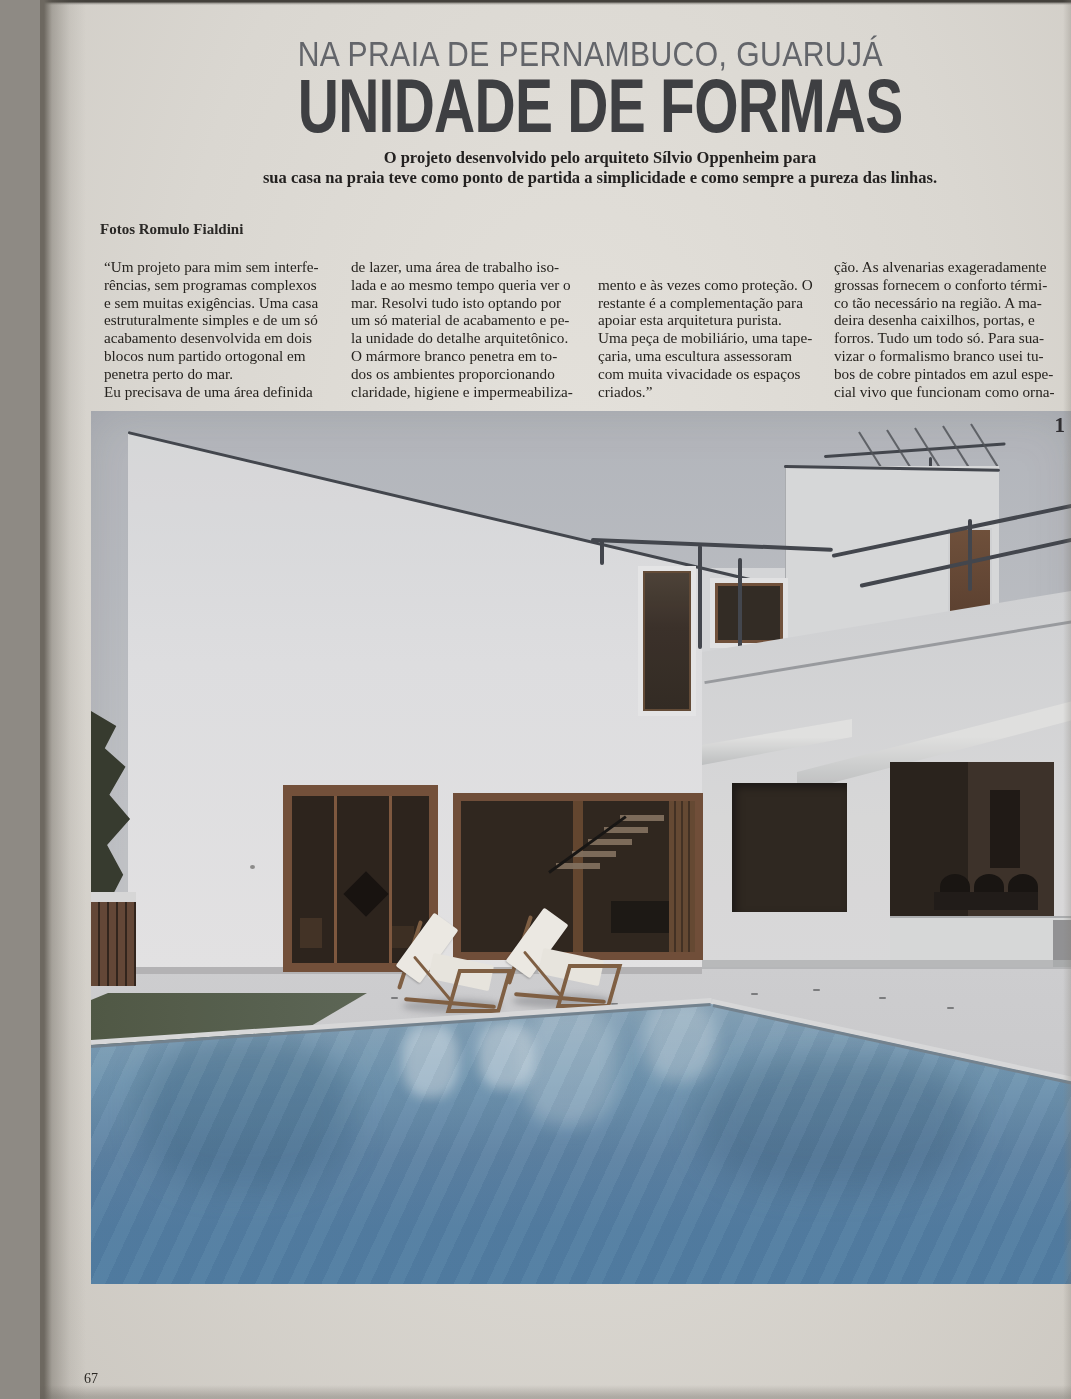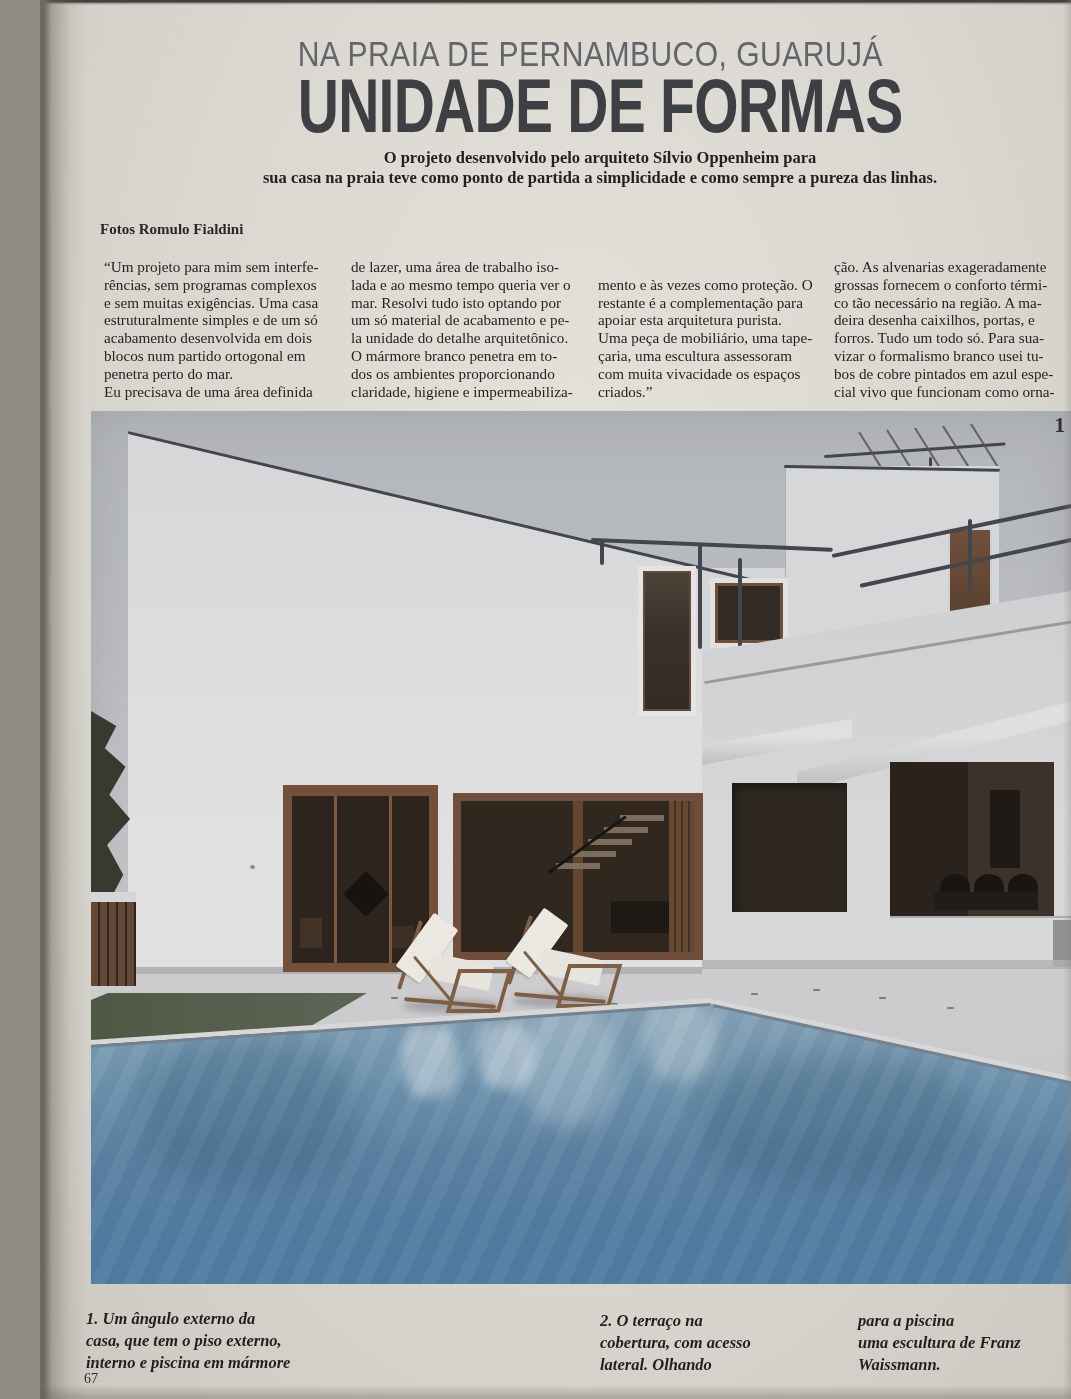--- a/index.html
+++ b/index.html
@@ -319,28 +319,19 @@
     </div>
     <div class="coping" style="left:0;top:629px;width:622px;transform:rotate(-3.87deg);"></div>
     <div class="coping-dark" style="left:0;top:634px;width:621px;transform:rotate(-3.87deg);"></div>
     <div class="coping" style="left:621px;top:588px;width:373px;transform:rotate(12.2deg);"></div>
     <div class="coping-dark" style="left:622px;top:593px;width:371px;transform:rotate(12.2deg);"></div>
 
     <div class="figure-index">1</div>
     <div class="photo-tone"></div>
   </div>
 
-  <div class="caption cap1">1. Um ângulo externo da
-casa, que tem o piso externo,
-interno e piscina em mármore</div>
-  <div class="caption cap3">2. O terraço na
-cobertura, com acesso
-lateral. Olhando</div>
-  <div class="caption cap4">para a piscina
-uma escultura de Franz
-Waissmann.</div>
   <div class="pagenum">67</div>
 
   <div class="edge-top"></div>
   <div class="edge-left"></div>
   <div class="edge-bottom"></div>
   <div class="edge-right"></div>
 </div>
 
 </body></html>

